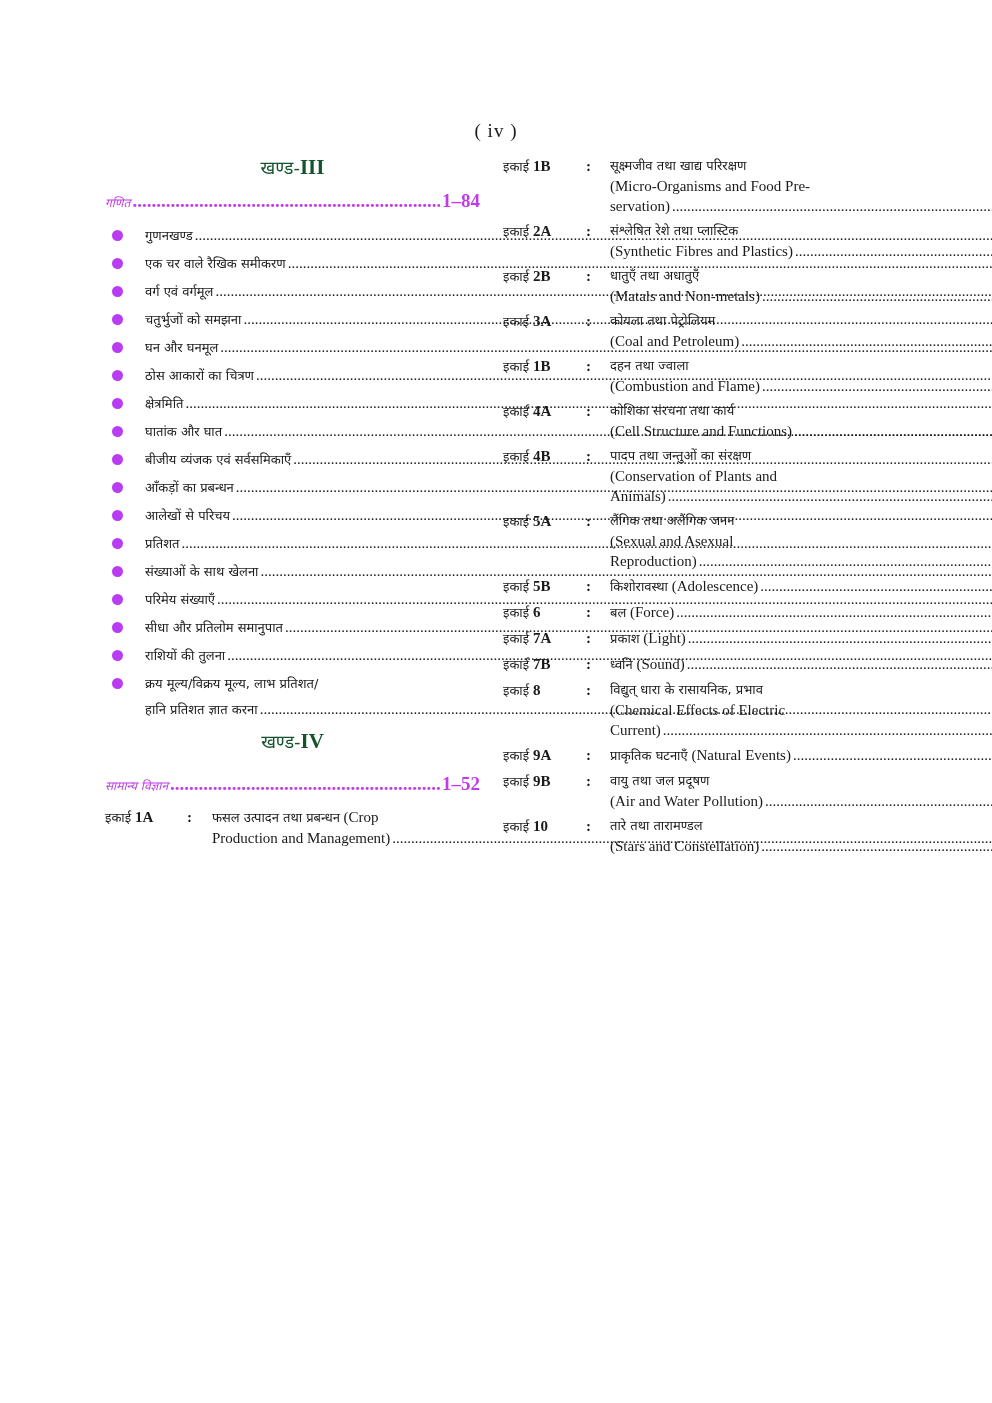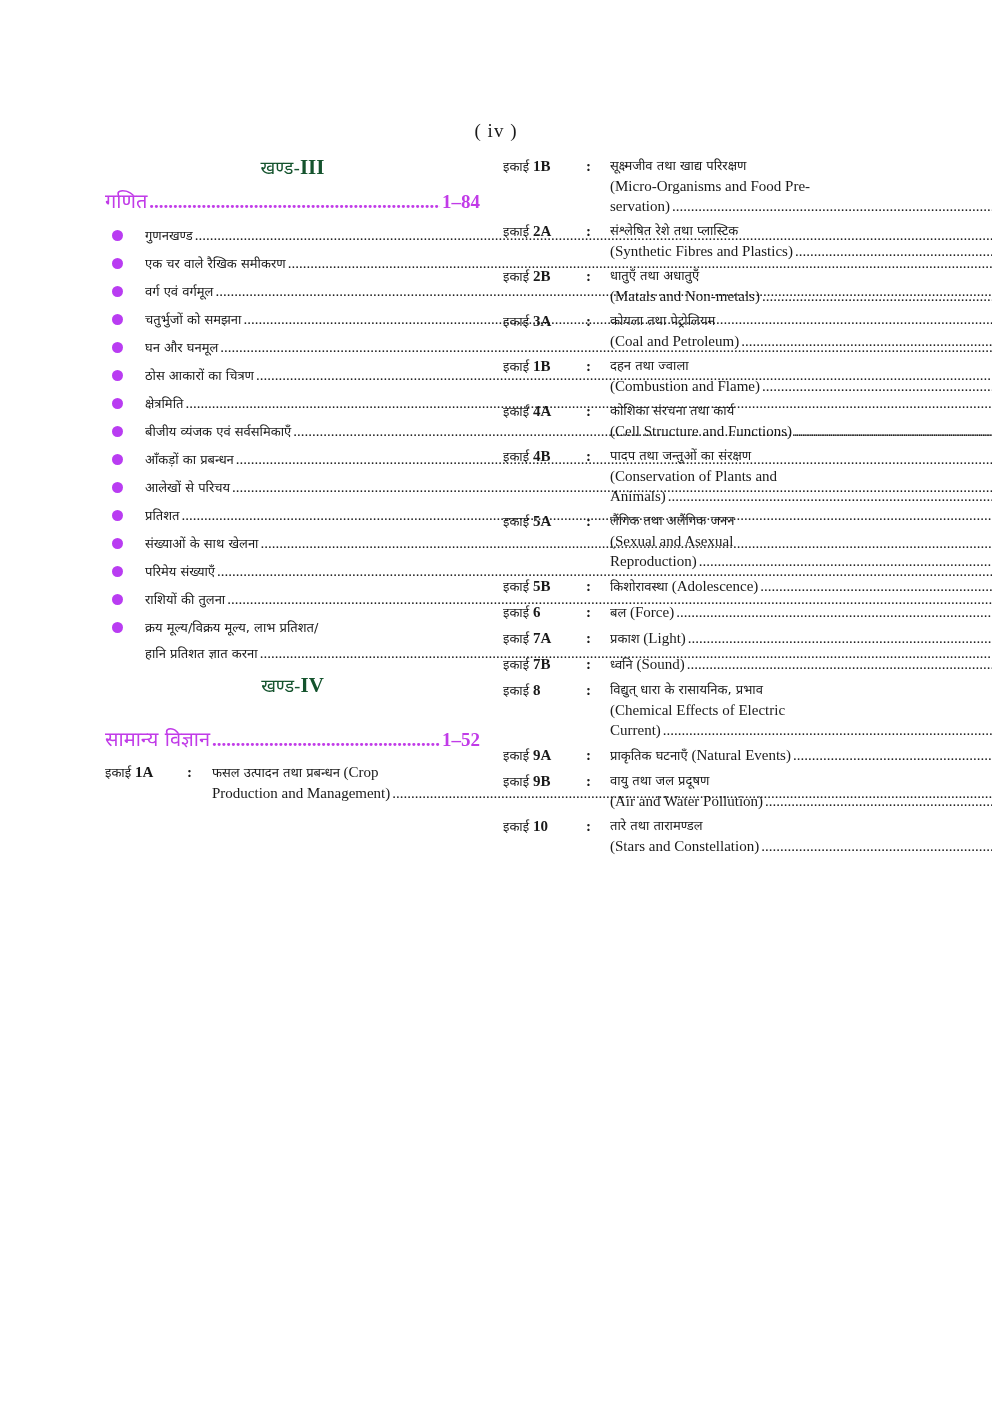--- a/index.html
+++ b/index.html
@@ -7,21 +7,21 @@
          font-family: "Liberation Serif", "DejaVu Serif", serif; color: #1a1a1a; }
   .page-num { position: absolute; top: 120px; left: 0; width: 992px; text-align: center;
               font-size: 19px; letter-spacing: 1px; }
   .col-left { position: absolute; left: 105px; top: 150px; width: 375px; }
   .col-right { position: absolute; left: 503px; top: 156px; width: 376px; }
   .khand { text-align: center; color: #14532d; font-weight: bold; font-size: 21px;
            height: 34px; line-height: 34px; }
   .khand .dev { font-family: "DejaVu Sans", sans-serif; font-weight: normal; font-size: 18px; }
   .subject { display: flex; align-items: baseline; color: #c13be8; font-size: 19px;
              height: 34px; line-height: 34px; }
-  .subject .name { font-family: "DejaVu Sans", sans-serif; font-size: 20px; white-space: nowrap; }
+  .subject .name { font-family: "DejaVu Sans", sans-serif; font-size: 12px; white-space: nowrap; font-style: italic; }
   .subject .pages { font-weight: bold; white-space: nowrap; }
   .dots { flex: 1; overflow: hidden; white-space: nowrap; letter-spacing: 0px; margin: 0 2px; }
   .dots::after { content: "................................................................................................................................................................................................................................"; }
   .subject .dots { font-weight: bold; }
   .bullet-list { list-style: none; margin: 0; padding: 0; }
   .bullet-item { display: flex; align-items: flex-start; font-size: 15px; line-height: 23px; min-height: 23px; margin-bottom: 5px; }
   .bullet { width: 11px; height: 11px; border-radius: 50%; background: #b93cf2; margin: 6px 22px 0 7px; flex: none; }
   .bullet-body { flex: 1; }
   .line { display: flex; align-items: baseline; }
   .dev-text { font-family: "DejaVu Sans", sans-serif; font-size: 13px; white-space: nowrap; }
@@ -96,20 +96,27 @@
     <li class="bullet-item">
         <span class="bullet"></span>
         <div class="bullet-body line">
           <span class="dev-text">क्षेत्रमिति</span>
           <span class="dots"></span>
         </div>
       </li>
     <li class="bullet-item">
         <span class="bullet"></span>
         <div class="bullet-body line">
+          <span class="dev-text">घातांक और घात</span>
+          <span class="dots"></span>
+        </div>
+      </li>
+    <li class="bullet-item">
+        <span class="bullet"></span>
+        <div class="bullet-body line">
           <span class="dev-text">बीजीय व्यंजक एवं सर्वसमिकाएँ</span>
           <span class="dots"></span>
         </div>
       </li>
     <li class="bullet-item">
         <span class="bullet"></span>
         <div class="bullet-body line">
           <span class="dev-text">आँकड़ों का प्रबन्धन</span>
           <span class="dots"></span>
         </div>
@@ -132,20 +139,27 @@
         <span class="bullet"></span>
         <div class="bullet-body line">
           <span class="dev-text">संख्याओं के साथ खेलना</span>
           <span class="dots"></span>
         </div>
       </li>
     <li class="bullet-item">
         <span class="bullet"></span>
         <div class="bullet-body line">
           <span class="dev-text">परिमेय संख्याएँ</span>
+          <span class="dots"></span>
+        </div>
+      </li>
+    <li class="bullet-item">
+        <span class="bullet"></span>
+        <div class="bullet-body line">
+          <span class="dev-text">सीधा और प्रतिलोम समानुपात</span>
           <span class="dots"></span>
         </div>
       </li>
     <li class="bullet-item">
         <span class="bullet"></span>
         <div class="bullet-body line">
           <span class="dev-text">राशियों की तुलना</span>
           <span class="dots"></span>
         </div>
       </li>
@@ -159,21 +173,21 @@
             <span class="dev-text">हानि प्रतिशत ज्ञात करना</span>
             <span class="dots"></span>
           </div>
       </div>
     </li>
   </ul>
 
   <div class="khand" style="margin-top:-2px;">
     <span class="dev">खण्ड-</span><span>IV</span>
   </div>
-  <div class="subject" style="margin-top:20px;">
+  <div class="subject" style="margin-top:9px;">
     <span class="name">सामान्य विज्ञान</span>
     <span class="dots"></span>
     <span class="pages">1–52</span>
   </div>
 
   <div class="left-units">
     <div class="unit-row">
       <div class="unit-label"><span class="dev-text">इकाई</span> <span>1A</span></div>
       <div class="colon">:</div>
       <div class="unit-body">

